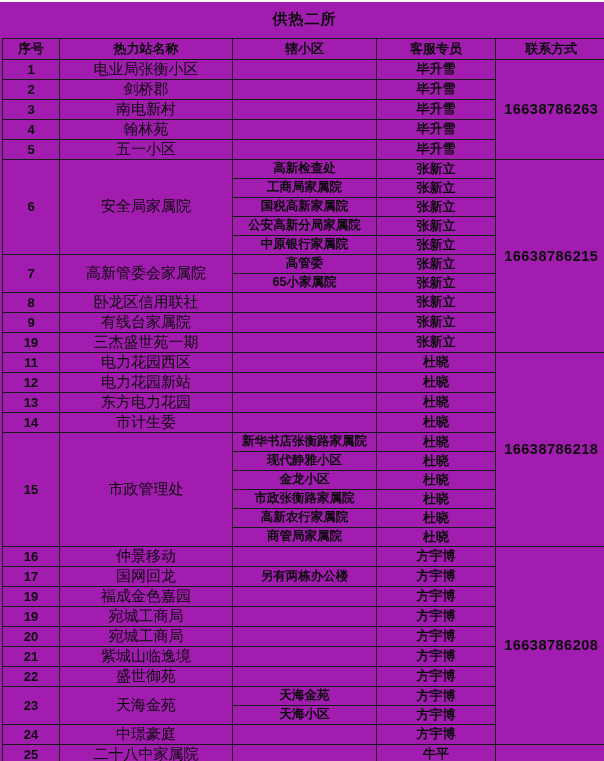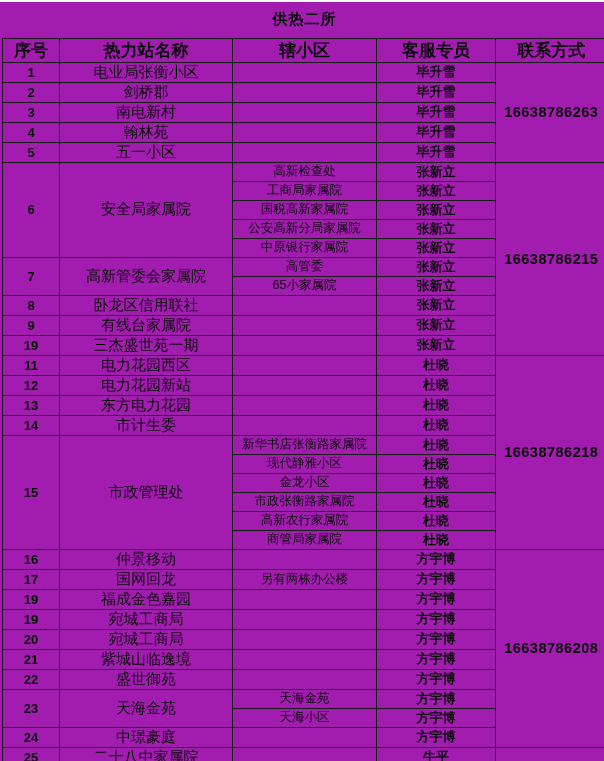--- a/index.html
+++ b/index.html
@@ -34,27 +34,27 @@
   tr.title-row td{
     border:none;
     font-weight:bold;
     font-size:15px;
     letter-spacing:1px;
   }
   tr.header-row{height:21px;}
   tr.header-row th{
     border:1px solid #1a1a1a;
     font-weight:bold;
-    font-size:17px;
+    font-size:13px;
   }
   tbody tr{height:19px;}
   tbody td{border:1px solid #1a1a1a;}
   .c-no{font-weight:bold;font-size:13px;}
   .c-name{font-weight:normal;font-size:15px;}
-  .c-sub{font-weight:normal;font-size:12.5px;}
+  .c-sub{font-weight:bold;font-size:12.5px;}
   .c-agent{font-weight:bold;font-size:13px;margin-top:33px;}
   .c-contact{font-weight:bold;font-size:14.5px;letter-spacing:0.5px;border-right:none !important;}
   tr.header-row th:last-child{border-right:none;}
 </style>
 </head>
 <body>
 
 <div class="sheet">
   <table>
     <colgroup id="colgroup">

